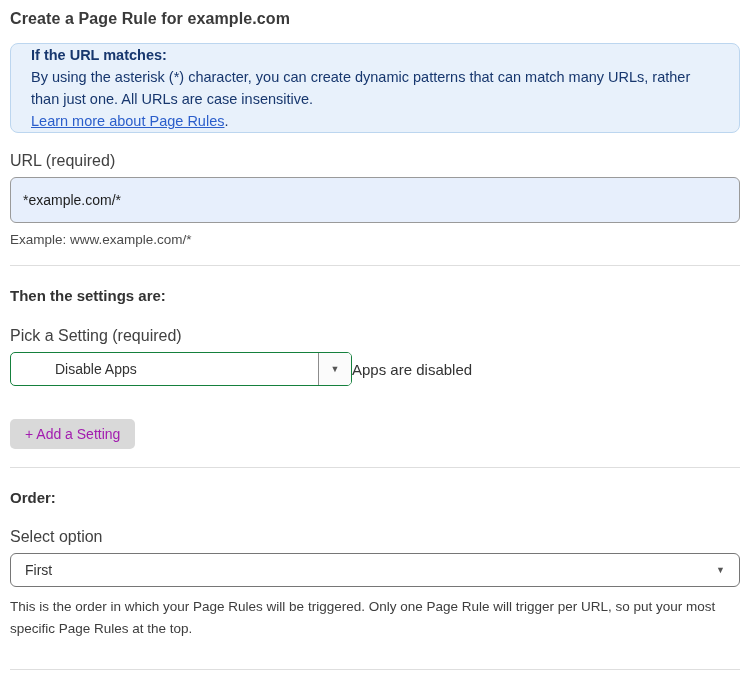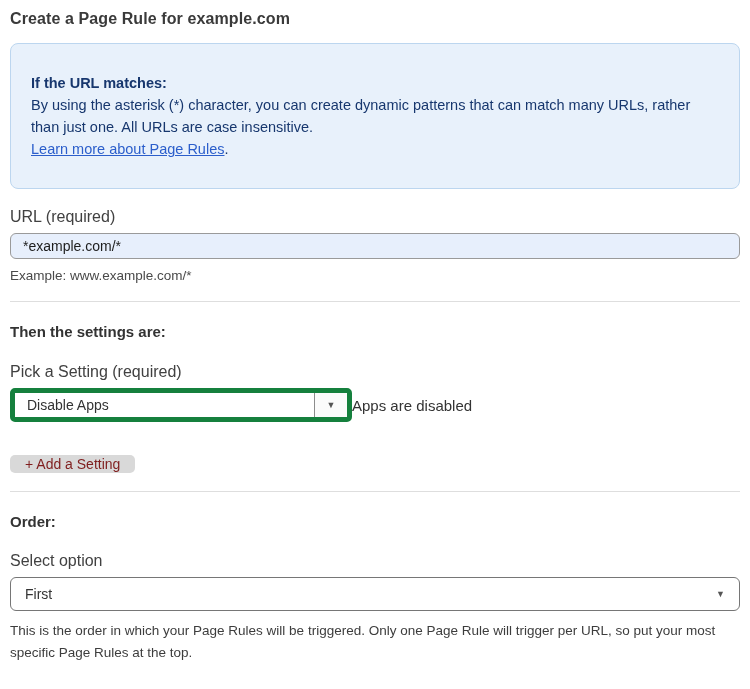--- a/index.html
+++ b/index.html
@@ -20,53 +20,53 @@
     font-family:"Liberation Sans", sans-serif;
   }
   .container{padding:6px 10px 0;}
   .page-title{
     font-size:16px;font-weight:bold;color:#3a3a3a;
     margin:4px 0 0;letter-spacing:.1px;
   }
   .info-box{
     margin-top:15px;background:var(--info-bg);
     border:1px solid var(--info-border);border-radius:8px;
-    padding:28px 20px;color:var(--info-text);
+    padding:0 20px;color:var(--info-text);
     font-size:14.5px;line-height:22px;
   }
   .info-heading{font-weight:bold;}
   .info-link{color:var(--link-blue);text-decoration:underline;cursor:pointer;}
   .info-link-suffix{color:var(--info-text);}
   .field-label{font-size:16px;color:#414141;margin:19px 0 7px;}
   .url-input{
-    display:block;width:730px;height:26px;background:var(--input-bg);
+    display:block;width:730px;height:46px;background:var(--input-bg);
     border:1px solid #9a9a9a;border-radius:6px;padding:0 12px;
     font-size:14px;color:#1d1d1d;font-family:"Liberation Sans", sans-serif;
   }
   .example-text{font-size:13.5px;color:#4a4a4a;margin-top:9px;}
   .divider{border:none;border-top:1px solid var(--divider);margin:18px 0 0;}
   .section-heading{font-size:15px;font-weight:bold;color:#333;margin:21px 0 0;}
   .setting-row{display:flex;align-items:center;margin-top:0;}
   .dropdown{
-    width:342px;height:34px;border:5px solid #15803d;border-radius:5px;
-    display:flex;background:#fff;overflow:hidden;cursor:pointer;
+    width:342px;height:34px;border:1px solid #15803d;border-radius:5px;
+    display:flex;background:#fff;overflow:hidden;cursor:pointer;padding-left:32px;
   }
   .dropdown-value{
     flex:1;display:flex;align-items:center;padding:0 12px;
     font-size:14px;color:#333;
   }
   .dropdown-arrow-btn{
     width:33px;border-left:1px solid #8c8c8c;display:flex;align-items:center;
     justify-content:center;background:#fbfbfb;cursor:pointer;
   }
   .arrow-glyph{font-size:9px;color:#555;line-height:1;}
   .status-text{font-size:15px;color:#333;}
   .add-setting-btn{
     margin-top:33px;background:var(--button-gray);border:none;border-radius:5px;
-    padding:0 15px;height:18px;font-size:14px;color:#7f1d1d;cursor:pointer;
+    padding:0 15px;height:30px;font-size:14px;color:#a21caf;cursor:pointer;
     font-family:"Liberation Sans", sans-serif;
   }
   .order-select{
     width:730px;height:34px;border:1px solid #767676;border-radius:6px;
     display:flex;align-items:center;justify-content:space-between;
     padding:4px 14px;font-size:14px;color:#333;background:#fff;cursor:pointer;
   }
   .help-text{
     font-size:13.5px;color:#3d3d3d;margin-top:9px;line-height:22px;width:738px;
   }

